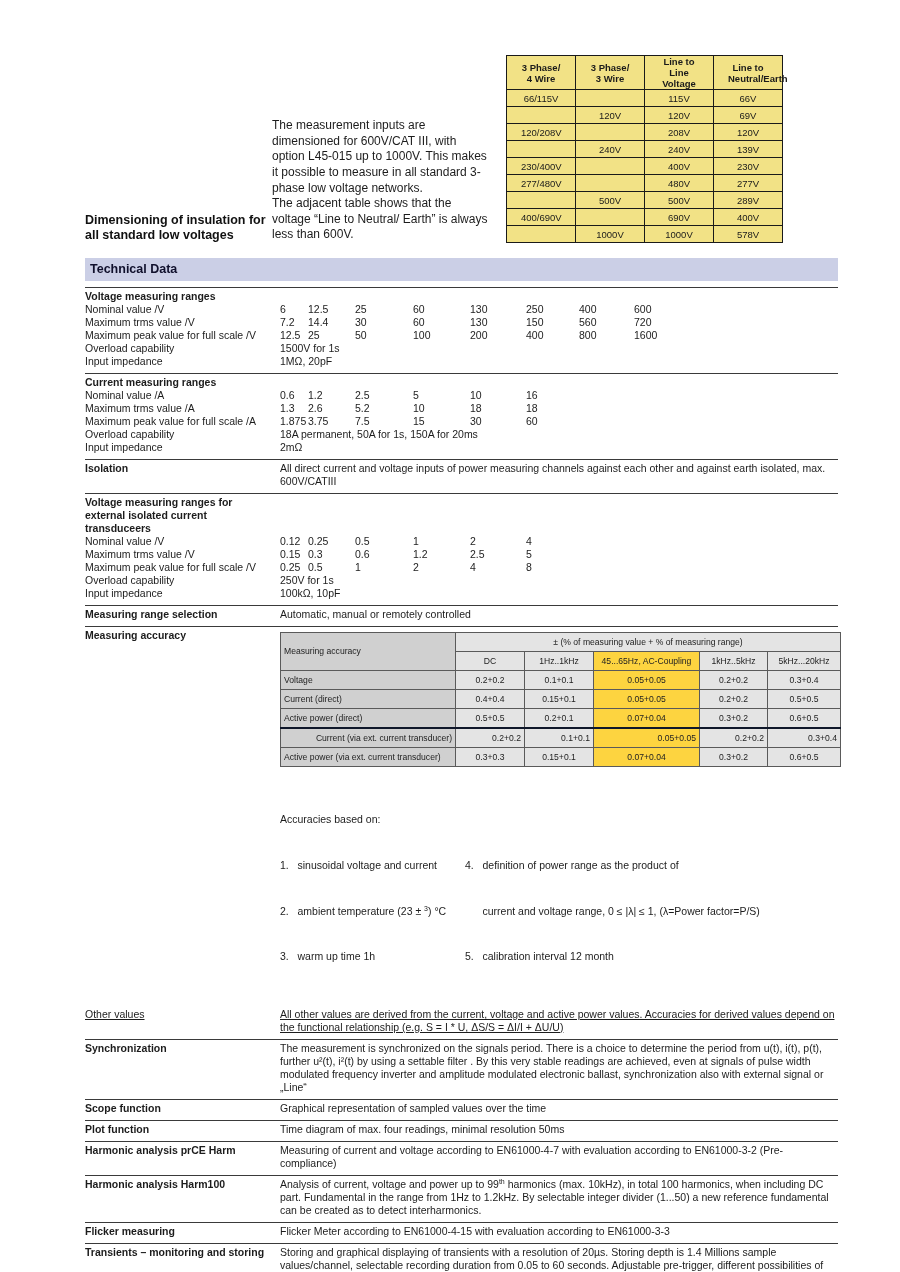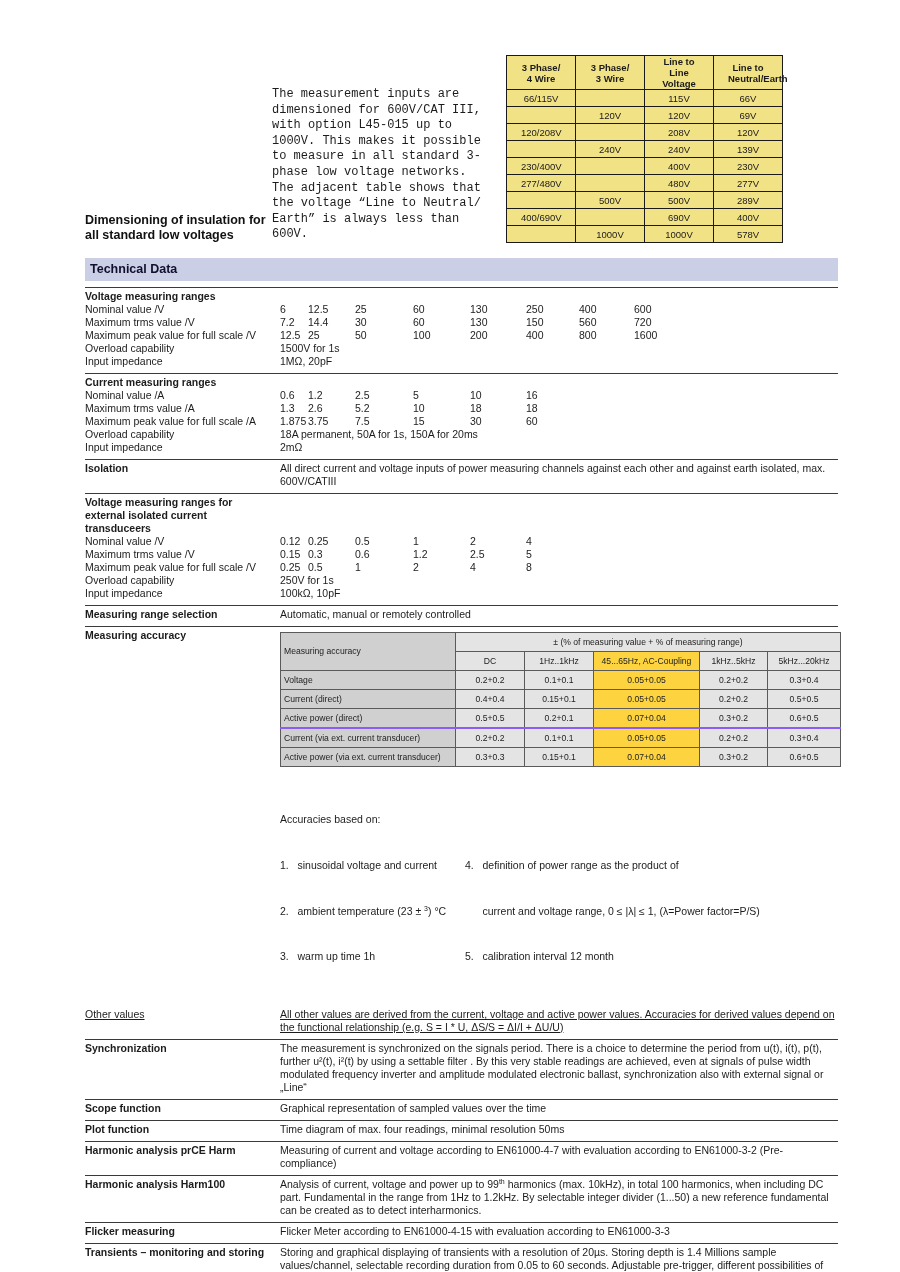--- a/index.html
+++ b/index.html
@@ -1,21 +1,21 @@
 <!DOCTYPE html>
 <html><head>
 <meta charset="utf-8">
 <style>
   html,body{margin:0;padding:0;background:#ffffff;}
   body{width:900px;height:1272px;font-family:"Liberation Sans","DejaVu Sans",sans-serif;color:#1c1c1c;position:relative;overflow:hidden;}
   .page{position:absolute;left:85px;top:55px;width:753px;}
   
   .intro{display:flex;align-items:flex-end;}
   .intro-head{width:187px;flex:none;font-size:12.5px;font-weight:bold;line-height:15px;color:#111;}
-  .intro-para{width:234px;flex:none;font-size:12px;line-height:15.6px;padding-right:17px;box-sizing:border-box;font-family:Liberation Mono, monospace;}
+  .intro-para{width:234px;flex:none;font-size:12px;line-height:15.6px;padding-right:17px;box-sizing:border-box;}
   .vtab{border-collapse:collapse;flex:none;width:277px;table-layout:fixed;}
   .vtab th,.vtab td{border:1.4px solid #1a1a1a;font-size:9.5px;text-align:center;padding:0 14px;color:#1a1a1a;margin-top:21px;}
   .vtab th{height:31px;font-weight:bold;line-height:11px;}
   .vtab td{height:16px;}
   
   .techbar{margin-top:15px;background:#cbcfe6;height:23px;line-height:23px;padding-left:5px;font-size:12.5px;font-weight:bold;color:#10102c;}
   .techbar{margin-bottom:6px;}
   
   .sec{border-top:1.8px solid #3a3a3a;padding:2px 0 5px 0;font-size:10.5px;line-height:13px;}
   .row{display:flex;align-items:flex-start;}
@@ -25,21 +25,21 @@
   .vals{flex:1;display:flex;}
   .vals span{flex:none;}
   .c0{width:28px;} .c1{width:47px;} .c2{width:58px;} .c3{width:57px;} .c4{width:56px;} .c5{width:53px;} .c6{width:55px;} .c7{width:auto;}
   
   .acc{border-collapse:collapse;width:560px;table-layout:fixed;margin-top:3px;}
   .acc th,.acc td{border:1px solid #5a5a5a;font-size:8.6px;font-weight:normal;height:18px;padding:0 3px;color:#222;}
   .acc .hd{background:#e4e4e4;text-align:center;}
   .acc .rl{background:#d0d0d0;text-align:left;}
   .acc .dc{background:#e4e4e4;text-align:center;}
   .acc .yl{background:#fdd440 !important;text-align:center;}
-  .acc .grp td{border-top:2px solid #8b5cf6;}
+  .acc .grp td{border-top:2px solid #0f172a;text-align:right;}
   .acc{border:1.6px solid #333;}
   .notes{margin-top:15px;display:flex;font-size:10.5px;line-height:15.2px;white-space:pre-wrap;}
   .notes-l{width:185px;flex:none;}
   .notes-r{flex:1;}
   .othv{margin-top:13px;text-decoration:underline;}
   sup{font-size:7px;vertical-align:super;line-height:0;}
 </style>
 </head>
 <body>
 

